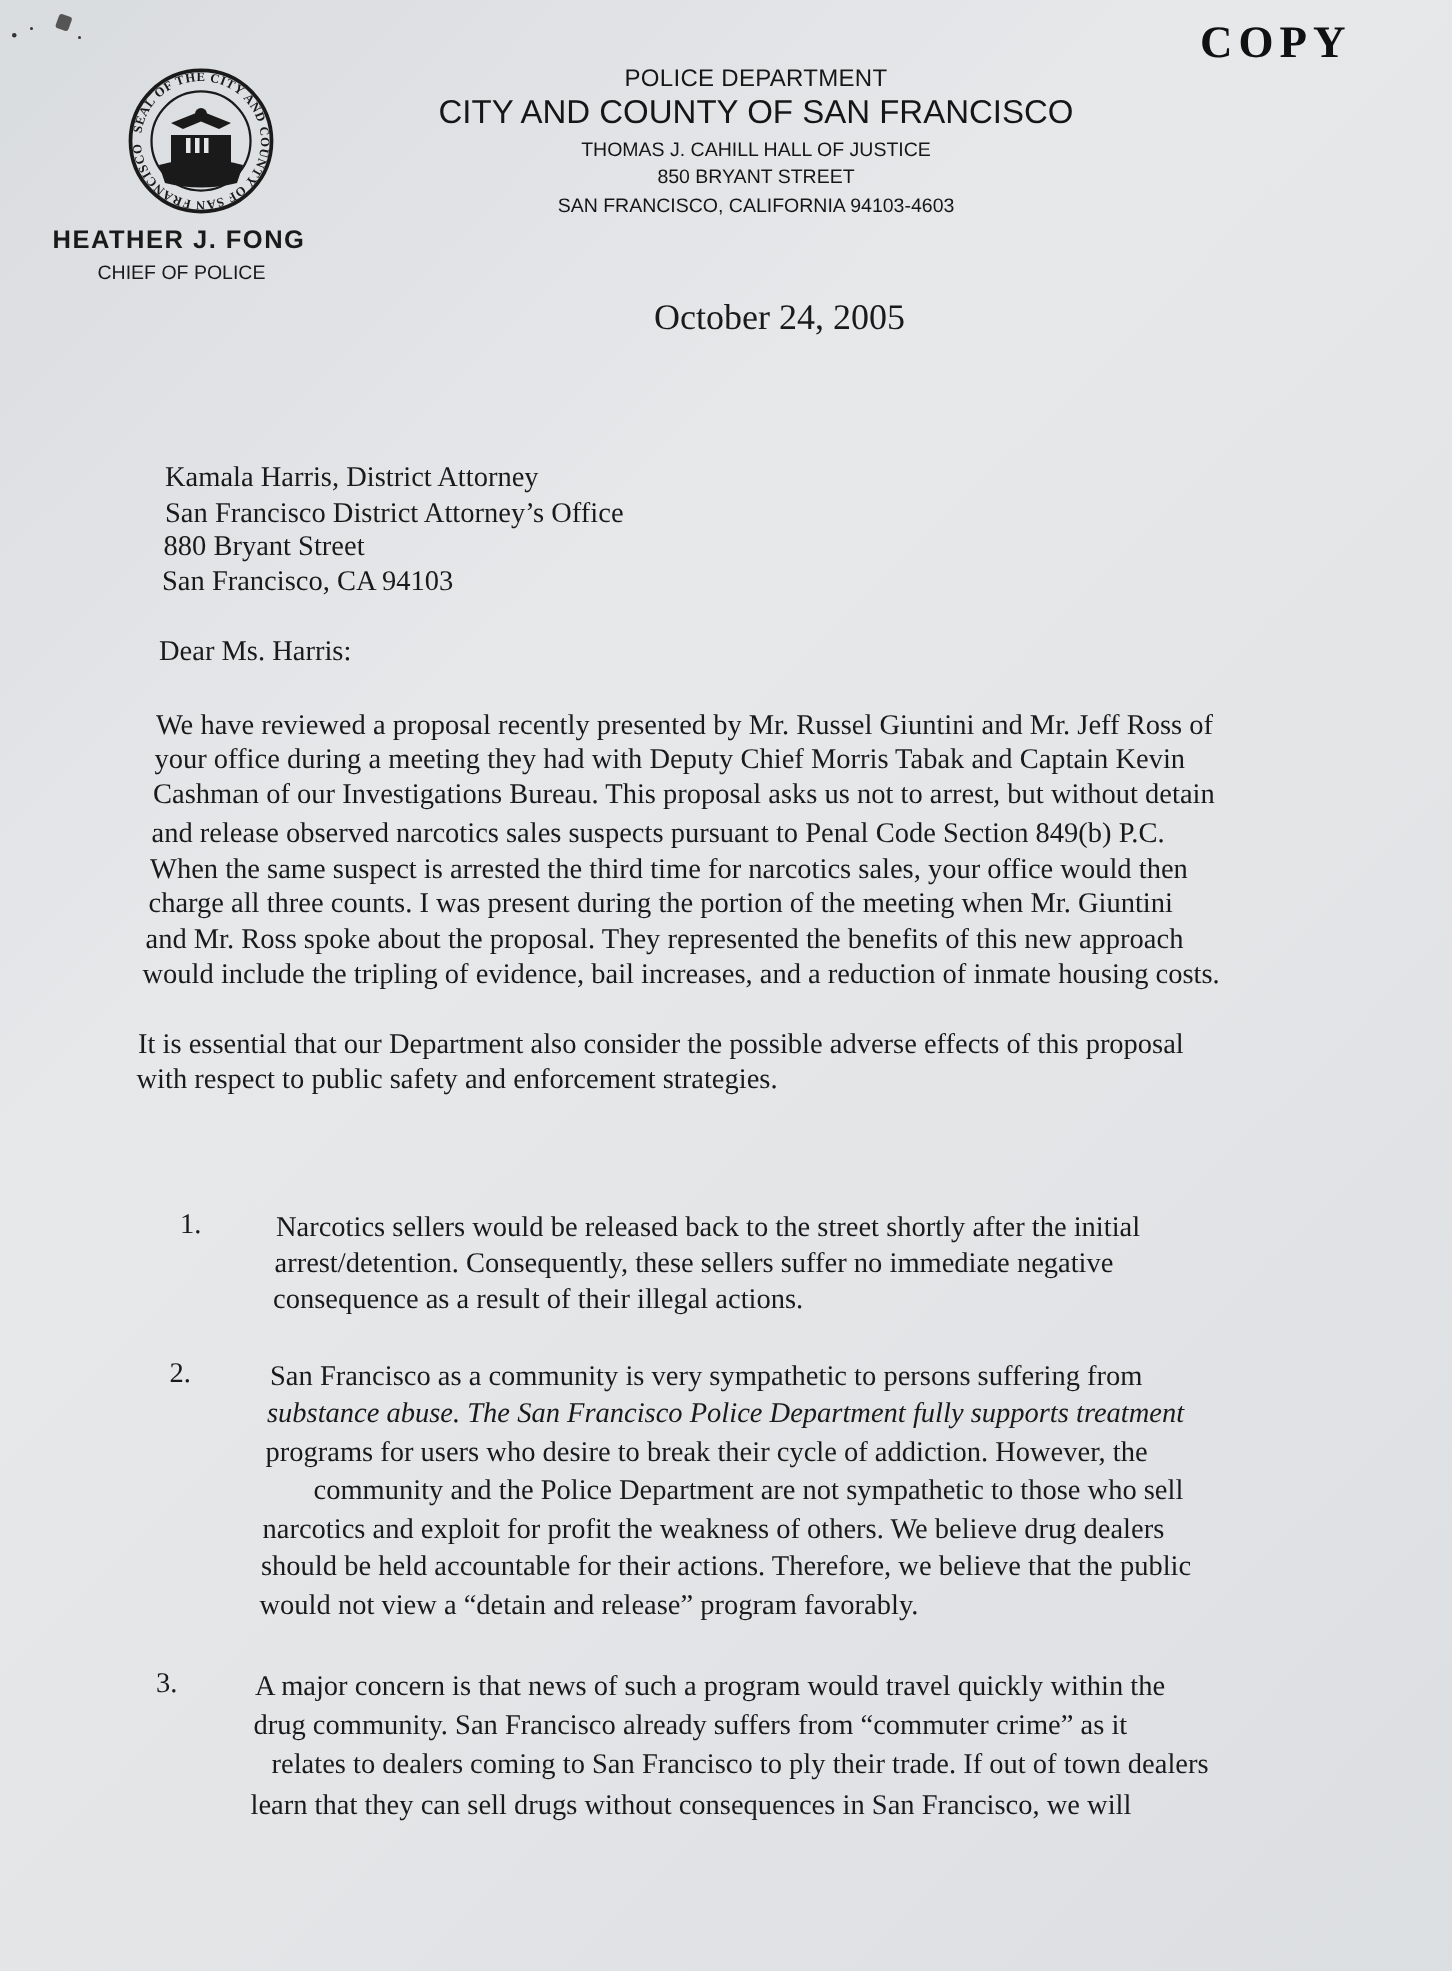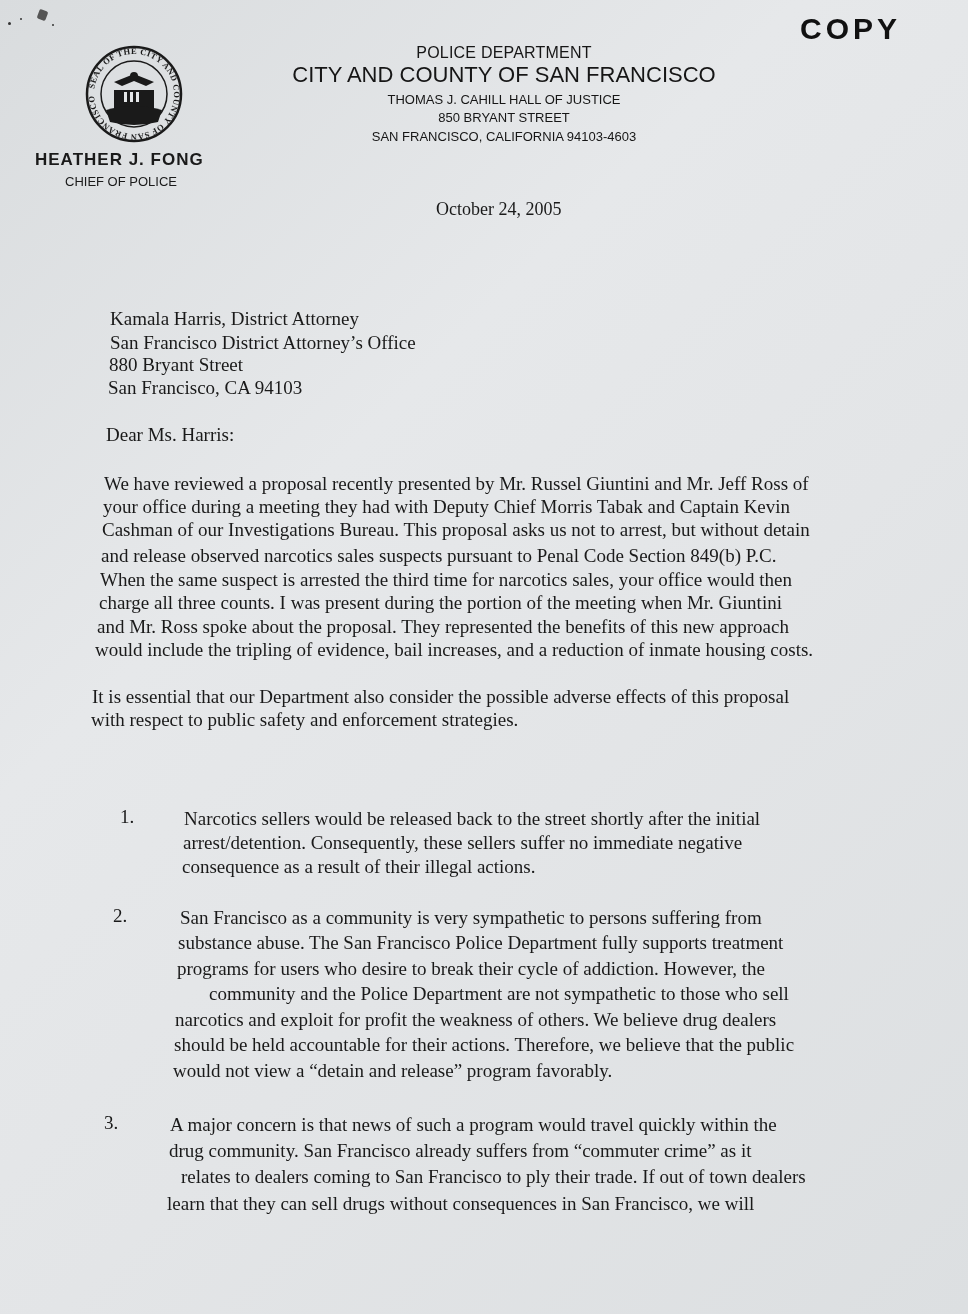--- a/index.html
+++ b/index.html
@@ -13,23 +13,23 @@
   .page { position: absolute; inset: 0; }
   .abs { position: absolute; }
   .hdr { font-family: "Liberation Sans", sans-serif; color: #161616; text-align: center; white-space: nowrap; }
   #dept { left: 0; width: 1008px; top: 44px; font-size: 16px; letter-spacing: 0.2px; }
   #city { left: 0; width: 1008px; top: 62px; font-size: 22px; }
   #hall { left: 0; width: 1008px; top: 92px; font-size: 13px; }
   #street { left: 0; width: 1008px; top: 110px; font-size: 13px; }
   #citystate { left: 0; width: 1008px; top: 129px; font-size: 13px; }
   #chief-name { left: 35px; top: 150px; font-family: "Liberation Sans", sans-serif; font-weight: bold; font-size: 17px; letter-spacing: 1px; }
   #chief-title { left: 65px; top: 174px; font-family: "Liberation Sans", sans-serif; font-size: 13px; }
-  #stamp { left: 800px; top: 12px; font-family: Liberation Sans, sans-serif; font-size: 30px; letter-spacing: 4px; color: #111; font-weight: bold; text-align: right; }
+  #stamp { left: 800px; top: 12px; font-family: Liberation Serif, serif; font-size: 30px; letter-spacing: 4px; color: #111; font-weight: bold; text-align: right; }
   #seal { left: 84px; top: 44px; width: 100px; height: 100px; }
-  #date { left: 436px; top: 199px; font-size: 18px; }
+  #date { left: 436px; top: 199px; font-size: 24px; }
   .addr { left: 110px; font-size: 19px; white-space: nowrap; }
   #salutation { left: 106px; top: 424px; font-size: 19px; }
   .p { font-size: 19px; line-height: 23.5px; white-space: nowrap; }
   .item-num { font-size: 19px; }
   .item-text { font-size: 19px; line-height: 25.5px; white-space: nowrap; }
   .speck { position: absolute; background: #333; border-radius: 50%; }
 </style>
 </head>
 <body>
 
@@ -100,21 +100,21 @@
   <div>
     <div class="abs item-num" style="left:120px;top:806px;">1.</div>
     <div class="abs item-text" style="left:184px;top:806px;">Narcotics sellers would be released back to the street shortly after the initial</div>
     <div class="abs item-text" style="left:183px;top:830px;">arrest/detention.  Consequently, these sellers suffer no immediate negative</div>
     <div class="abs item-text" style="left:182px;top:854px;">consequence as a result of their illegal actions.</div>
   </div>
 
   <div>
     <div class="abs item-num" style="left:113px;top:905px;">2.</div>
     <div class="abs item-text" style="left:180px;top:905px;">San Francisco as a community is very sympathetic to persons suffering from</div>
-    <div class="abs item-text" style="left:178px;top:930px;">substance abuse.  The San Francisco Police Department fully supports treatment</div>
+    <div class="abs item-text" style="left:178px;top:930px;font-style:italic;">substance abuse.  The San Francisco Police Department fully supports treatment</div>
     <div class="abs item-text" style="left:177px;top:956px;">programs for users who desire to break their cycle of addiction.  However, the</div>
     <div class="abs item-text" style="left:176px;top:981px;margin-left:33px;">community and the Police Department are not sympathetic to those who sell</div>
     <div class="abs item-text" style="left:175px;top:1007px;">narcotics and exploit for profit the weakness of others.  We believe drug dealers</div>
     <div class="abs item-text" style="left:174px;top:1032px;">should be held accountable for their actions.  Therefore, we believe that the public</div>
     <div class="abs item-text" style="left:173px;top:1058px;">would not view a “detain and release” program favorably.</div>
   </div>
 
   <div>
     <div class="abs item-num" style="left:104px;top:1112px;">3.</div>
     <div class="abs item-text" style="left:170px;top:1112px;">A major concern is that news of such a program would travel quickly within the</div>

